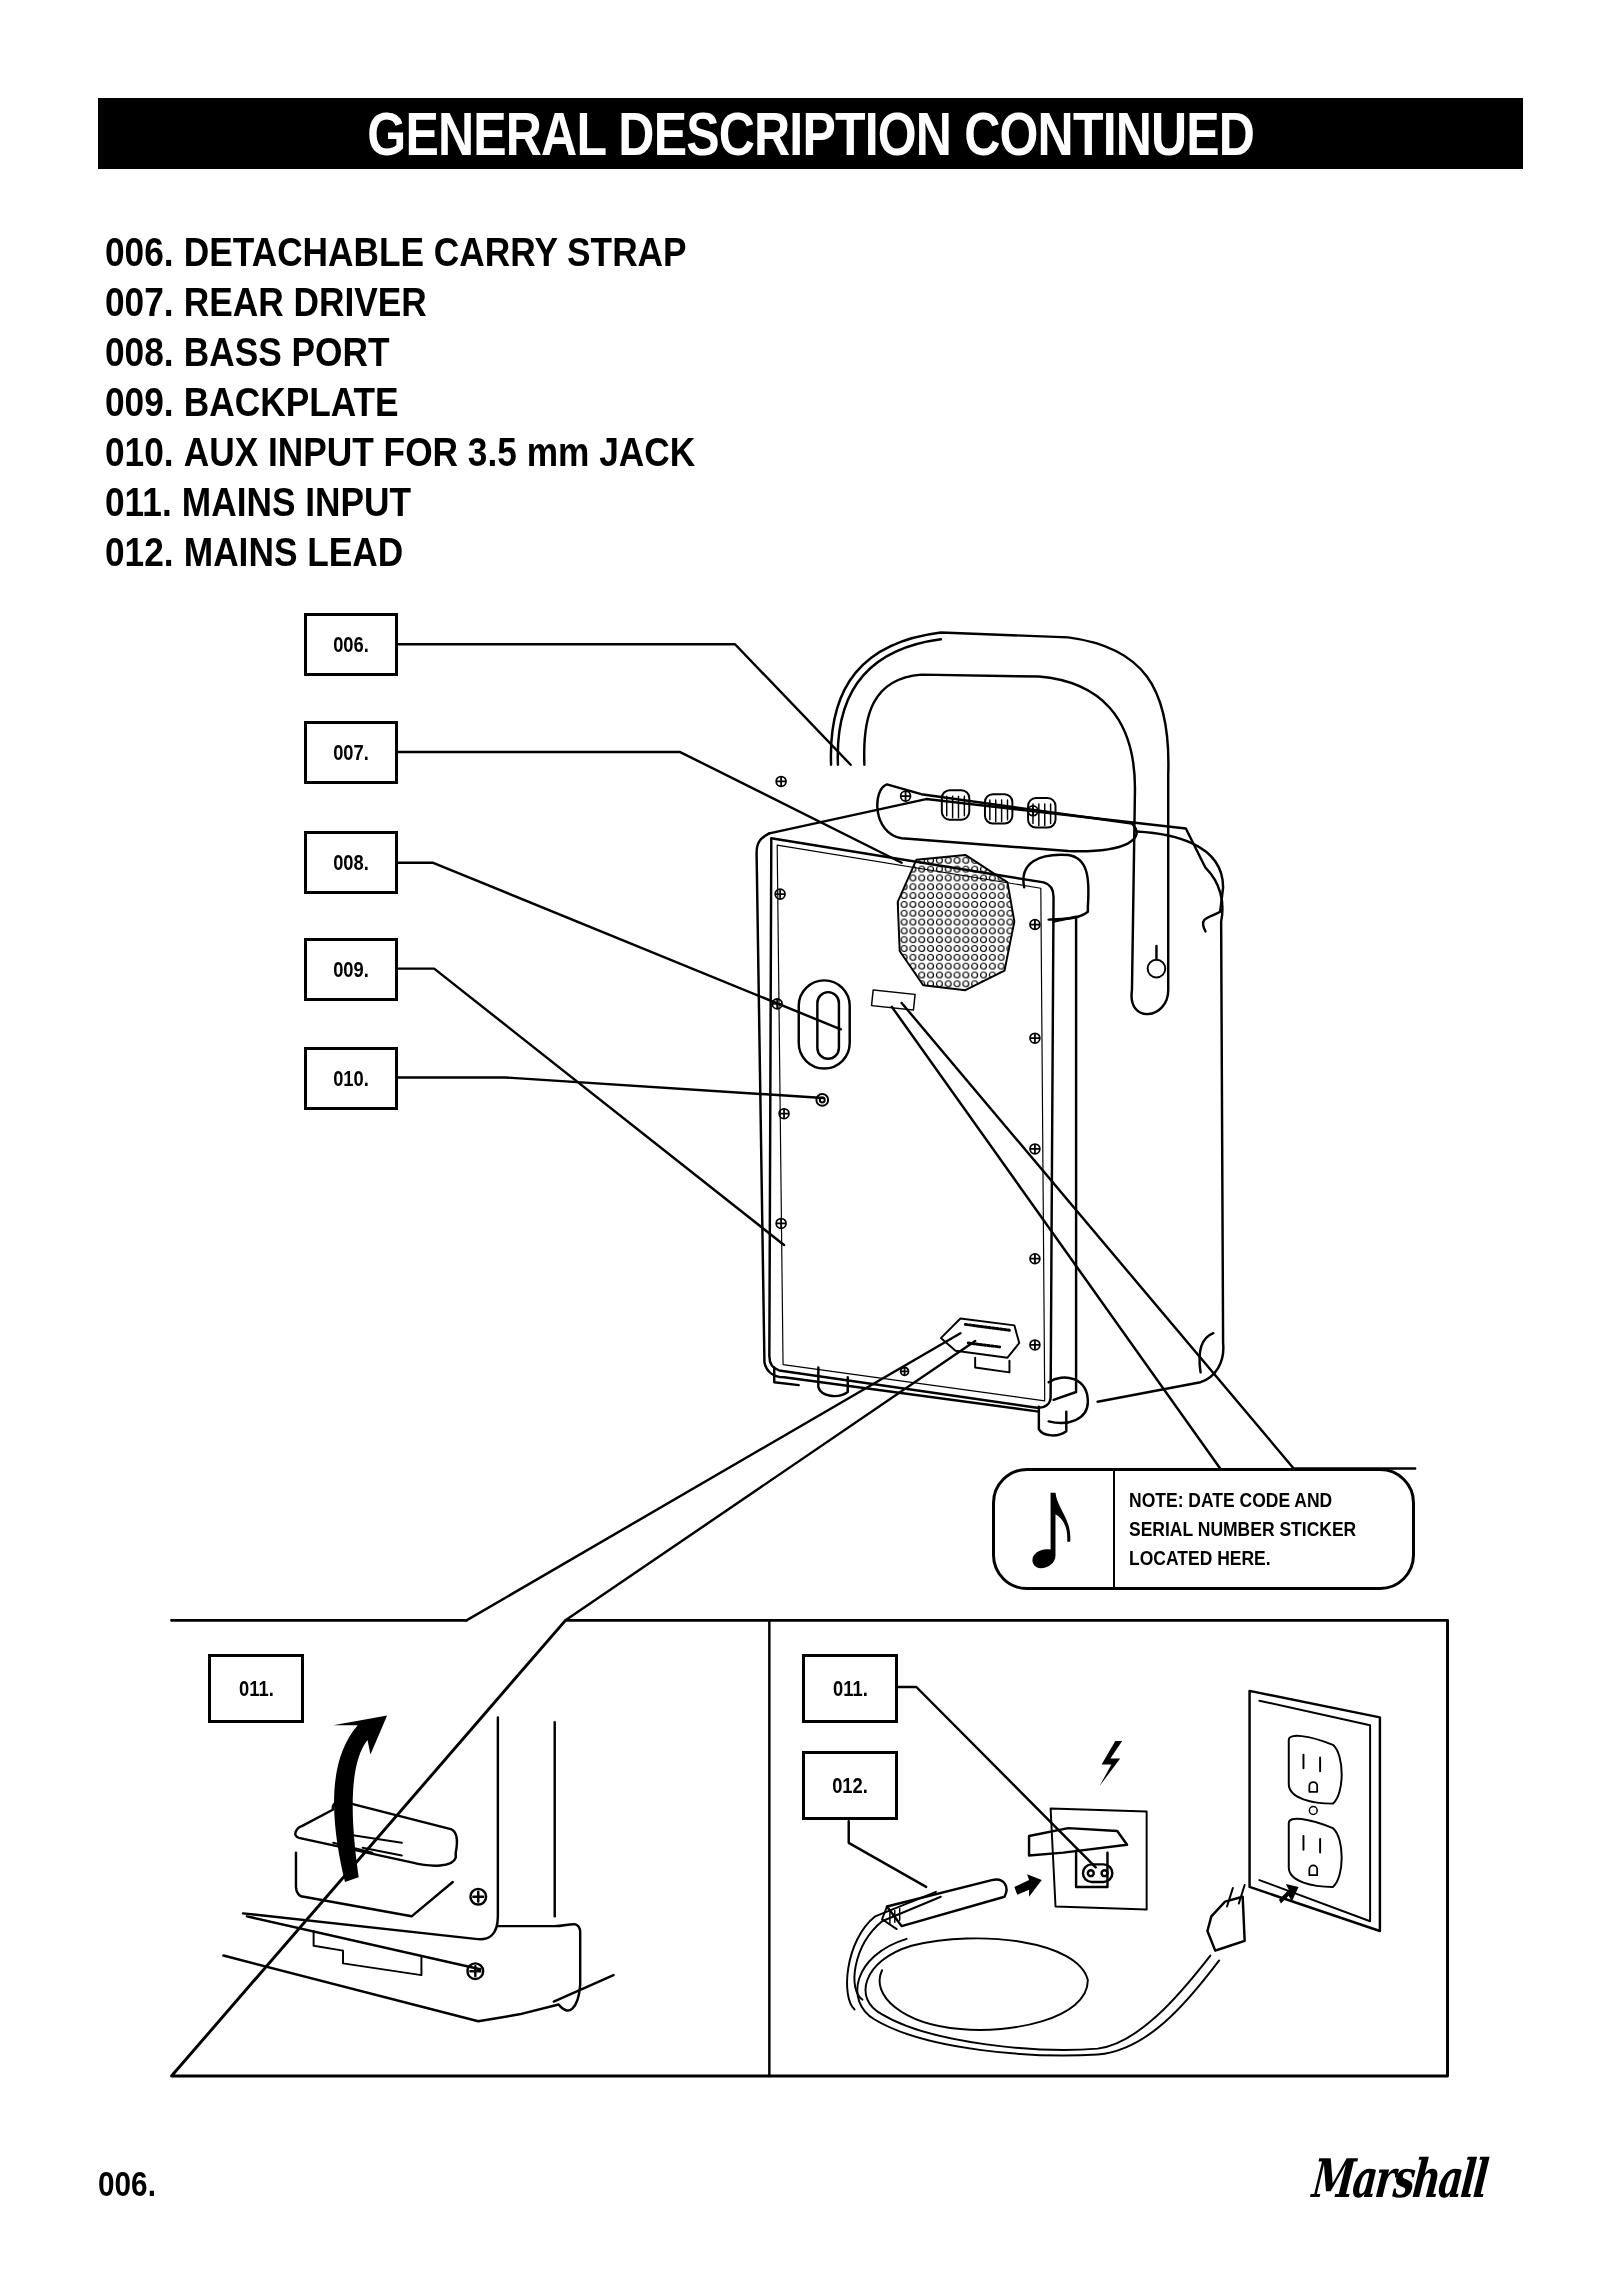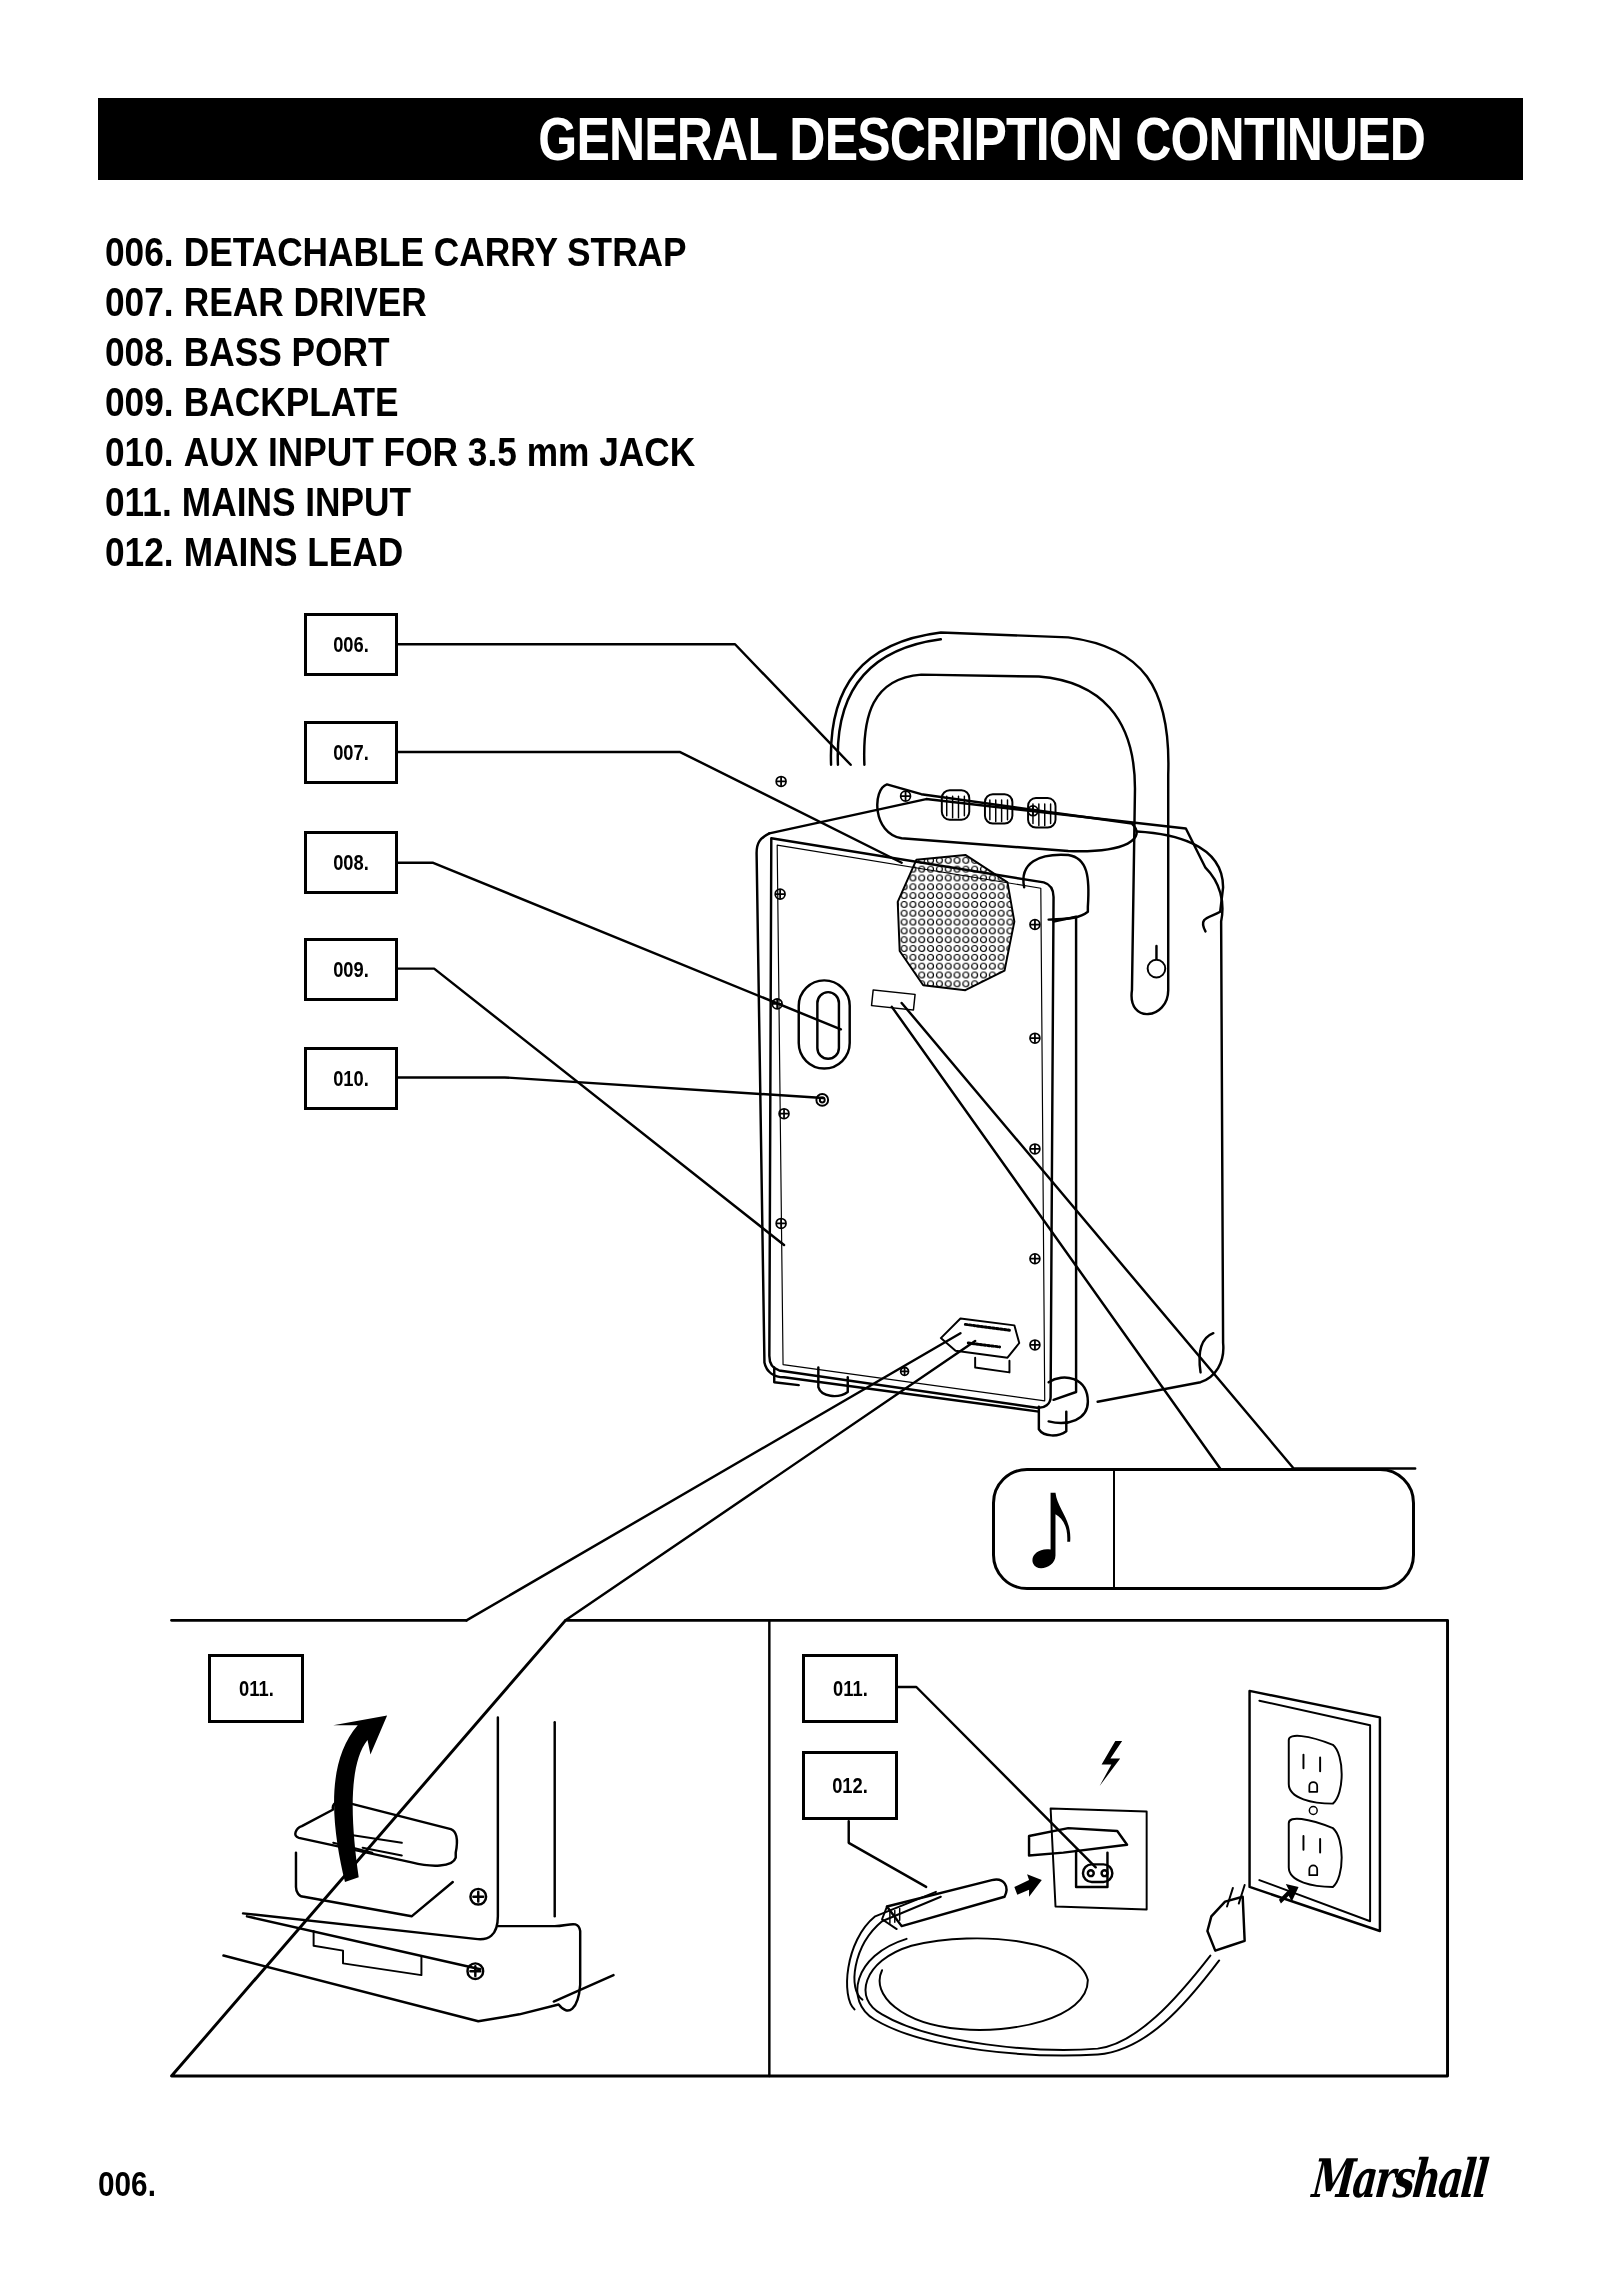--- a/index.html
+++ b/index.html
@@ -1,19 +1,19 @@
 <!DOCTYPE html>
 <html><head>
 <meta charset="utf-8">
 <style>
   html, body { margin: 0; padding: 0; background: #ffffff; }
   body { width: 1621px; height: 2293px; position: relative; overflow: hidden;
          font-family: "Liberation Sans", "DejaVu Sans", sans-serif; color: #000; }
-  .header-bar { position: absolute; left: 98px; top: 98px; width: 1425px; height: 82px;
-                background: #000; display: flex; align-items: center; justify-content: flex-end; }
+  .header-bar { position: absolute; left: 98px; top: 98px; width: 1425px; height: 71px;
+                background: #000; display: flex; align-items: center; justify-content: center; }
   .header-title { color: #fff; font-weight: bold; font-size: 61px; letter-spacing: -1px;
                   transform: scaleX(0.82); white-space: nowrap; }
   .parts-list { position: absolute; left: 98px; top: 220px; margin: 7px; padding: 0; list-style: none; }
   .parts-list li { font-weight: bold; font-size: 41px; line-height: 50px; height: 50px;
                    transform: scaleX(0.86); transform-origin: left center; white-space: nowrap; }
   .parts-list .num { margin-right: 11.8px; }
   .callout { position: absolute; width: 94px; height: 63px; border: 3.4px solid #000; box-sizing: border-box;
              background: #fff; display: flex; align-items: center; justify-content: center;
              font-weight: bold; font-size: 21.6px; }
   .callout span { transform: scaleX(0.85); display: inline-block; }
@@ -274,17 +274,22 @@
 <div class="callout" style="left:802px;top:1751px;width:96px;height:69px;">
     <span>012.</span>
   </div>
 
 <div class="note-box">
   <div class="note-icon">
     <svg width="59" height="88" viewBox="0 0 60 90">
       <path d="M26 8 L 31 8 C 33 25, 48 35, 46 58 L 43 58 C 44 42, 38 34, 31 30 L 31 72 C 31 84, 12 90, 8 80 C 5 72, 14 64, 26 66 Z" fill="#000"></path>
     </svg>
   </div>
+  <div class="note-text">
+    <div>NOTE: DATE CODE AND</div>
+    <div>SERIAL NUMBER STICKER</div>
+    <div>LOCATED HERE.</div>
+  </div>
 </div>
 
 <div class="page-number">006.</div>
 <div class="brand-logo">Marshall</div>
 
 
 </body></html>

